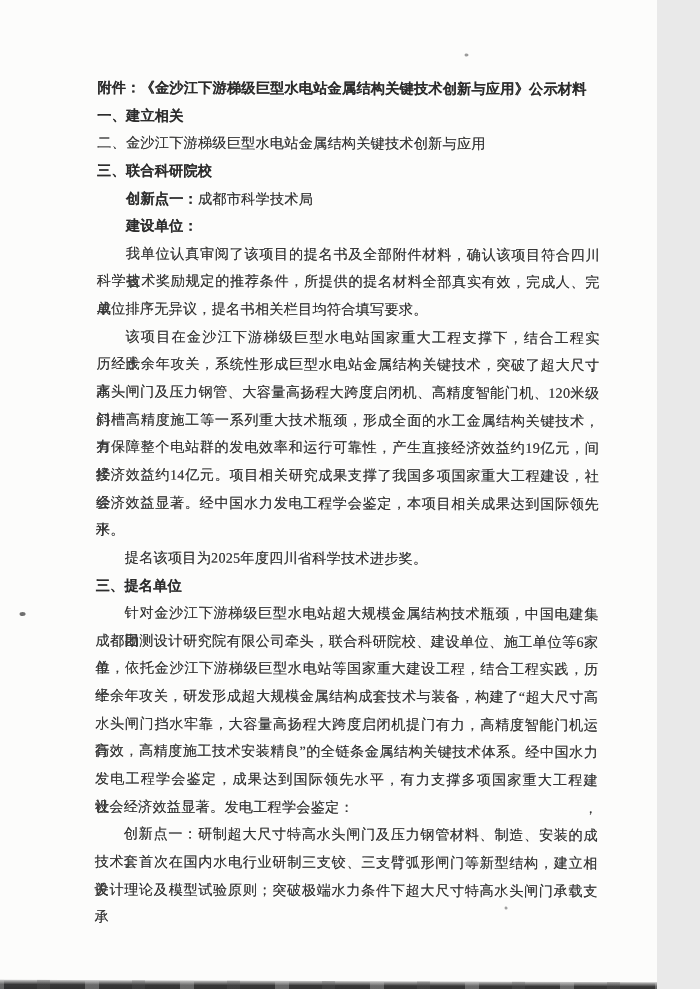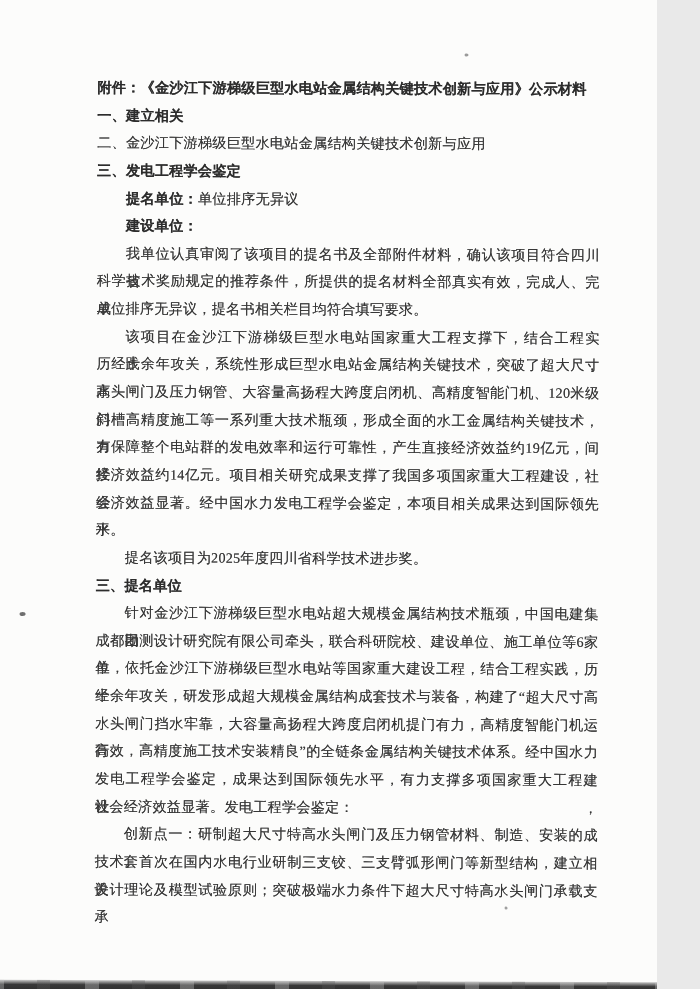--- a/index.html
+++ b/index.html
@@ -62,22 +62,22 @@
 </style>
 </head>
 <body>
 
 <div class="page">
   <div class="rotated">
     <div class="text-block">
         <div class="line bold"><span>附件：《金沙江下游梯级巨型水电站金属结构关键技术创新与应用》公示材料</span></div>
         <div class="line bold"><span>一、建立相关</span></div>
         <div class="line"><span>二、金沙江下游梯级巨型水电站金属结构关键技术创新与应用</span></div>
-        <div class="line bold"><span>三、发电工程学会鉴定</span></div>
-        <div class="line indent"><span class="lbl">提名单位：</span><span>单位排序无异议</span></div>
+        <div class="line bold"><span>三、联合科研院校</span></div>
+        <div class="line indent"><span class="lbl">创新点一：</span><span>成都市科学技术局</span></div>
         <div class="line indent"><span class="lbl">建设单位：</span></div>
         <div class="line indent justify"><span>我单位认真审阅了该项目的提名书及全部附件材料，确认该项目符合四川省</span></div>
         <div class="line justify"><span>科学技术奖励规定的推荐条件，所提供的提名材料全部真实有效，完成人、完成</span></div>
         <div class="line"><span>单位排序无异议，提名书相关栏目均符合填写要求。</span></div>
         <div class="line indent justify"><span>该项目在金沙江下游梯级巨型水电站国家重大工程支撑下，结合工程实践，</span></div>
         <div class="line justify"><span>历经十余年攻关，系统性形成巨型水电站金属结构关键技术，突破了超大尺寸高</span></div>
         <div class="line justify"><span>水头闸门及压力钢管、大容量高扬程大跨度启闭机、高精度智能门机、120米级斜</span></div>
         <div class="line justify"><span>门槽高精度施工等一系列重大技术瓶颈，形成全面的水工金属结构关键技术，有</span></div>
         <div class="line justify"><span>力保障整个电站群的发电效率和运行可靠性，产生直接经济效益约19亿元，间接</span></div>
         <div class="line justify"><span>经济效益约14亿元。项目相关研究成果支撑了我国多项国家重大工程建设，社会</span></div>

